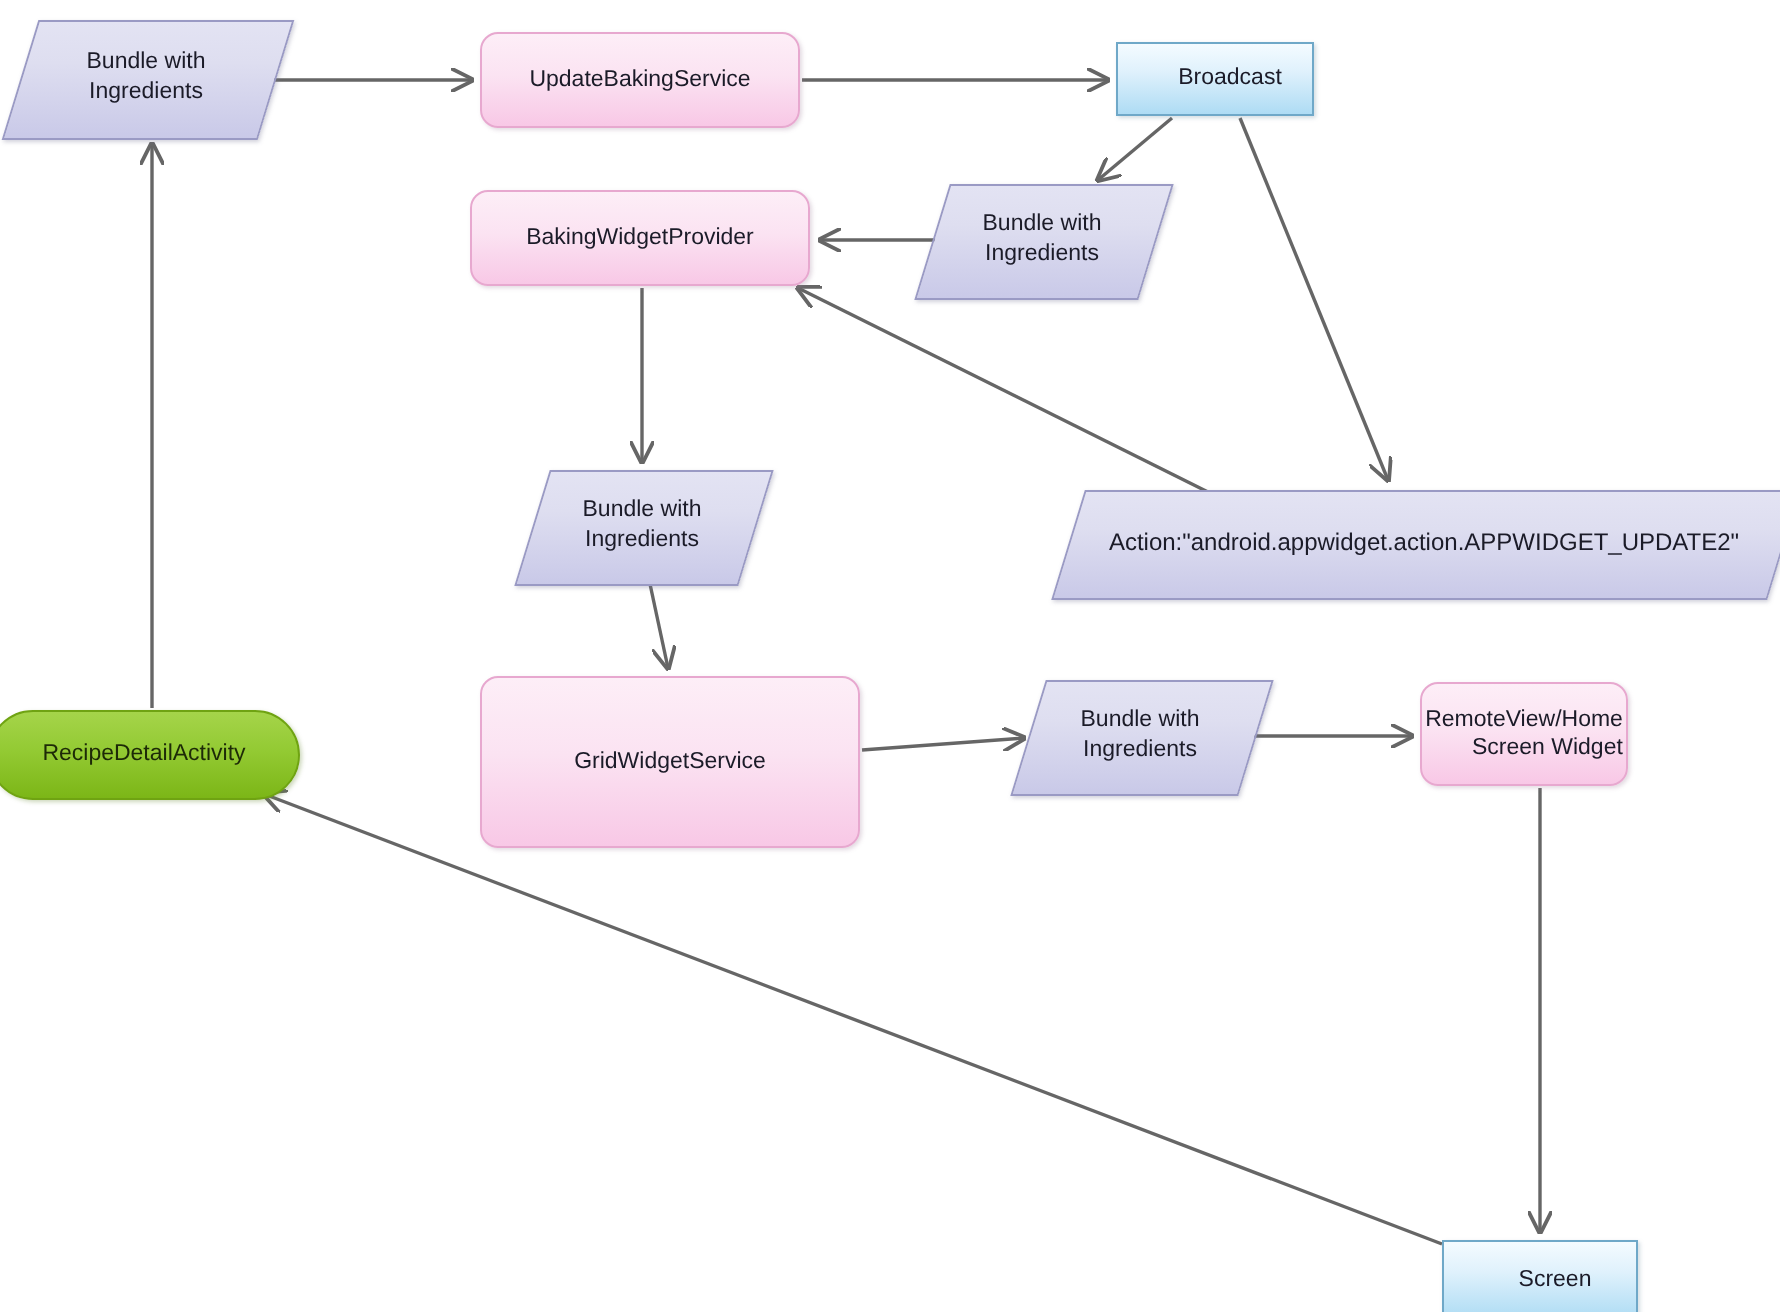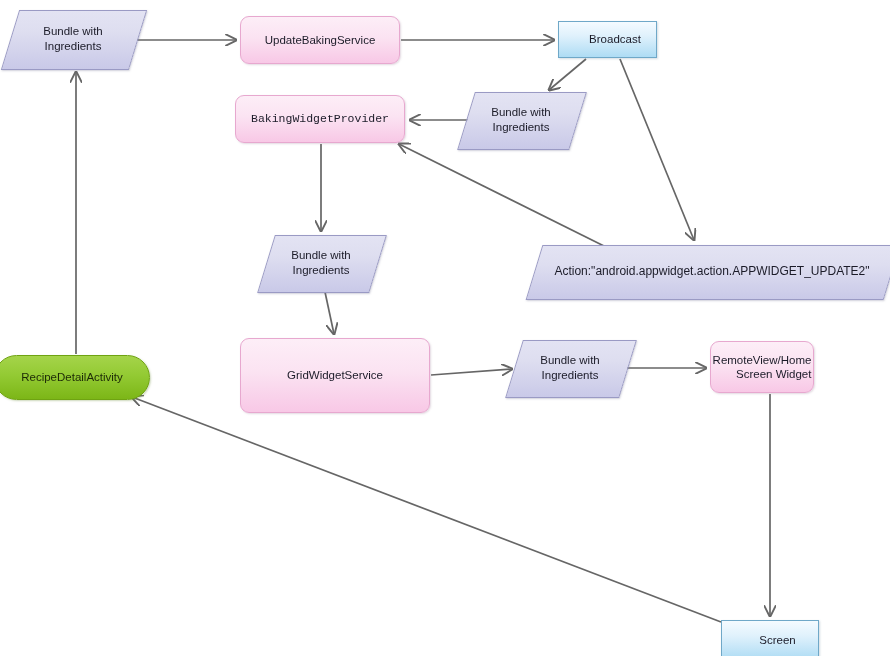--- a/index.html
+++ b/index.html
@@ -156,40 +156,40 @@
   <div class="node blue" style="left:558px; top:21px; width:99px; height:37px;">
     <span class="lbl">Broadcast</span>
   </div>
 
   <div class="para-wrap" style="left:466px; top:92px; width:110px; height:56px;">
     <div class="para-skew para"></div>
     <div class="txt">Bundle with
 Ingredients</div>
   </div>
 
-  <div class="node pink" style="left:235px; top:95px; width:170px; height:48px;font-family:Liberation Mono, monospace;">
+  <div class="node pink" style="left:235px; top:95px; width:170px; height:48px;">
     <span class="lbl">BakingWidgetProvider</span>
   </div>
 
   <div class="para-wrap wide" style="left:534px; top:245px; width:356px; height:53px;">
     <div class="para-skew para"></div>
     <div class="txt">Action:"android.appwidget.action.APPWIDGET_UPDATE2"</div>
   </div>
 
   <div class="para-wrap" style="left:266px; top:235px; width:110px; height:56px;">
     <div class="para-skew para"></div>
     <div class="txt">Bundle with
 Ingredients</div>
   </div>
 
   <div class="node green" style="left:-6px; top:355px; width:156px; height:45px;">
     <span class="lbl">RecipeDetailActivity</span>
   </div>
 
-  <div class="node pink" style="left:240px; top:338px; width:190px; height:75px;">
+  <div class="node pink" style="left:240px; top:338px; width:190px; height:86px;">
     <span class="lbl">GridWidgetService</span>
   </div>
 
   <div class="para-wrap" style="left:514px; top:340px; width:112px; height:56px;">
     <div class="para-skew para"></div>
     <div class="txt">Bundle with
 Ingredients</div>
   </div>
 
   <div class="node pink" style="left:710px; top:341px; width:104px; height:52px;">

